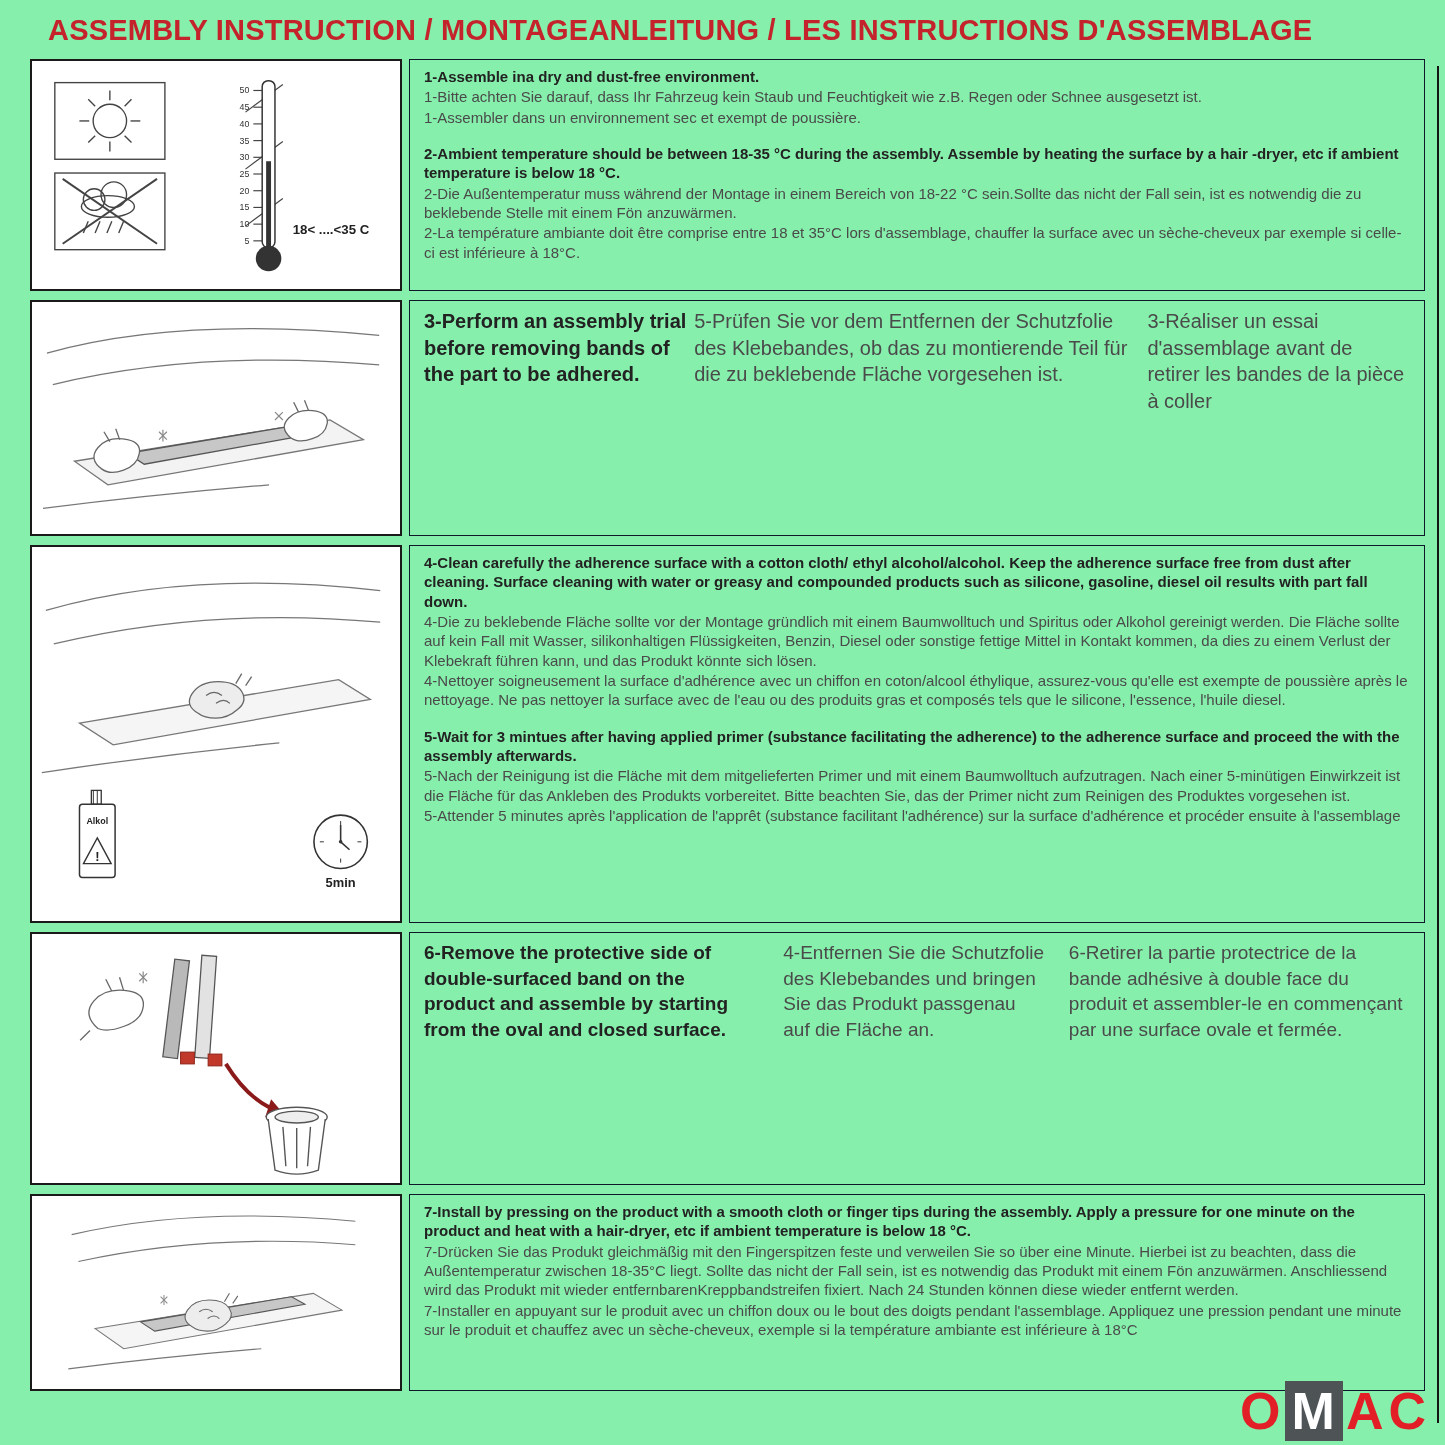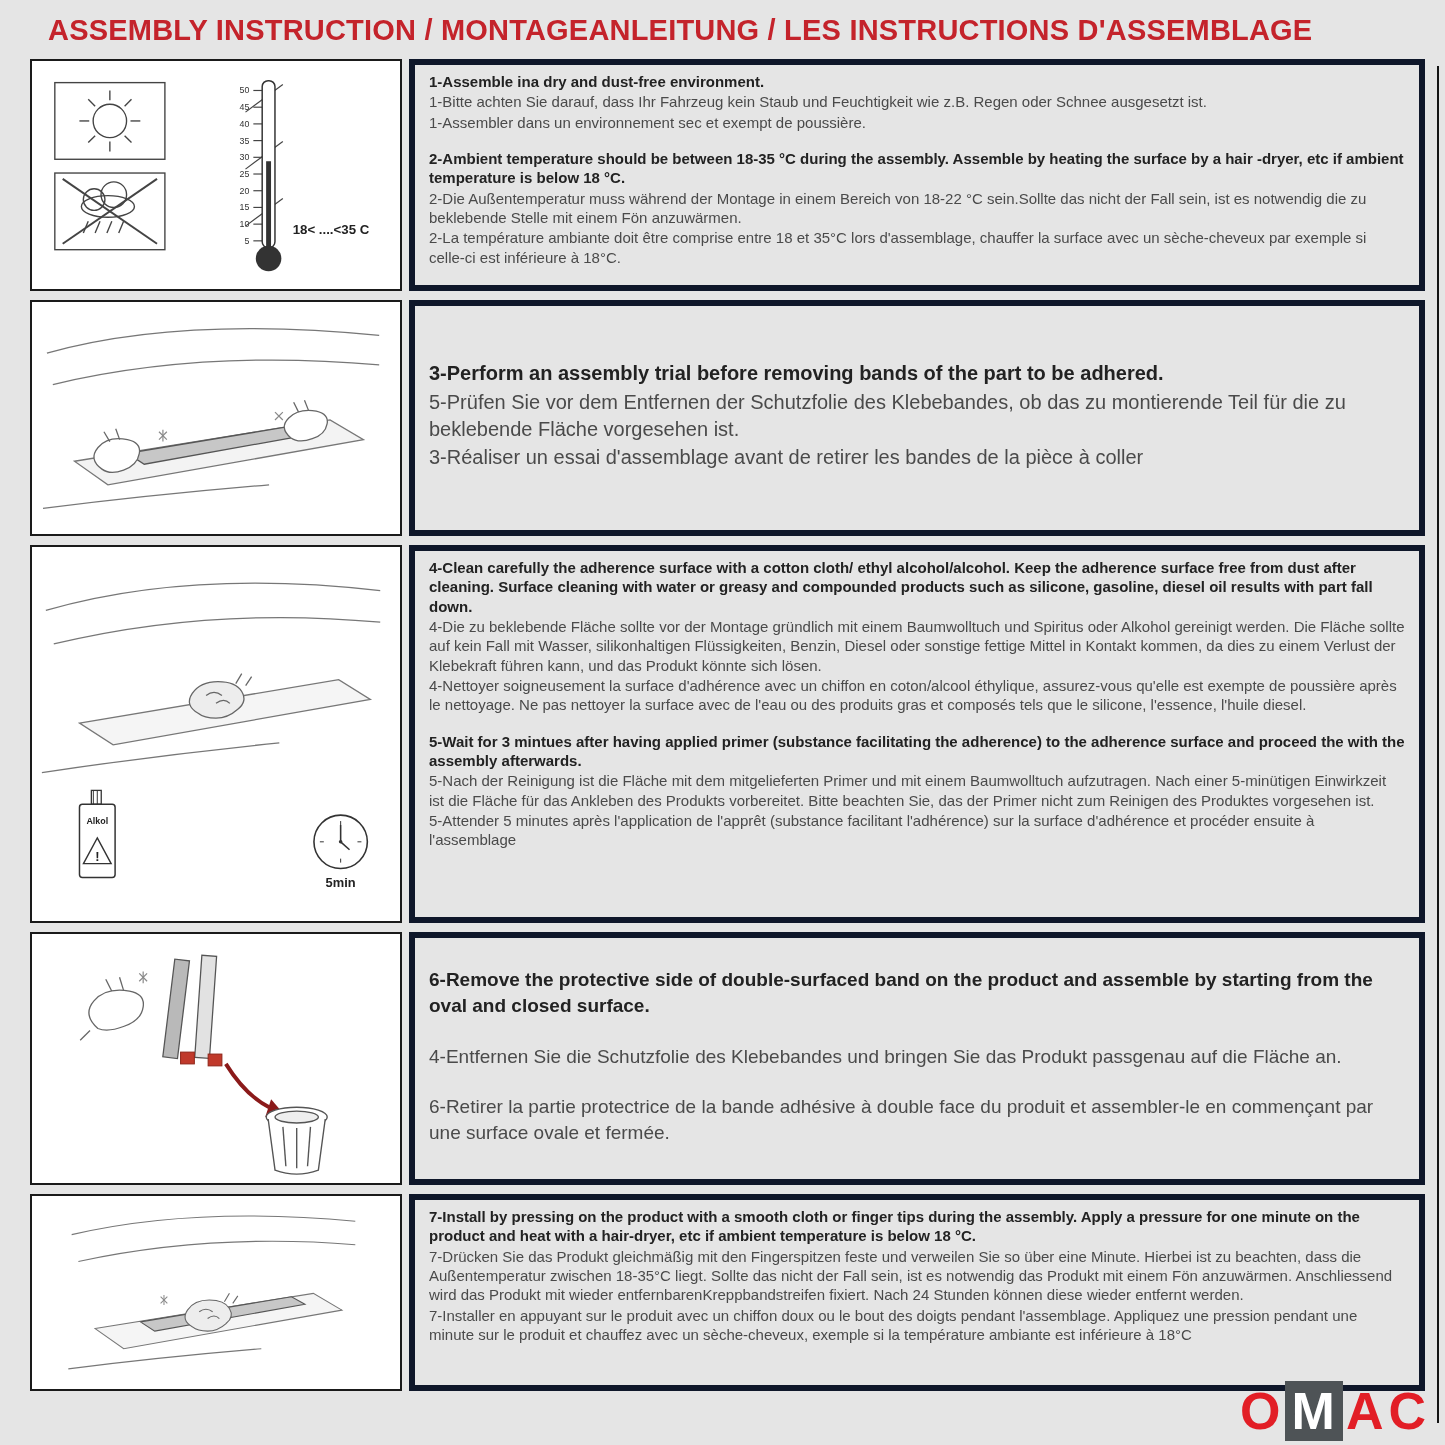--- a/index.html
+++ b/index.html
@@ -1,28 +1,28 @@
 <!DOCTYPE html>
 <html><head>
 <meta charset="utf-8">
 <style>
   html,body{margin:0;padding:0;background:#fff;}
-  .page{position:relative;width:1445px;height:1445px;background:#e5e5e5;
+  .page{position:relative;width:1445px;height:1445px;background:#86efac;
         font-family:"Liberation Sans", sans-serif;color:#3c3c3c;overflow:hidden;box-sizing:border-box;
         padding:12px 20px 0 30px;}
   .title{margin:2px 0 12px 18px;font-size:29px;font-weight:bold;color:#c4232b;letter-spacing:.2px;}
   .row{display:flex;gap:7px;margin-bottom:9px;}
   .illus{width:372px;flex:0 0 372px;border:2px solid #1a1a1a;background:#fff;box-sizing:border-box;text-align:right;}
   .illus svg{display:block;width:100%;height:100%;}
-  .txt{flex:1;border:6px solid #0f172a;box-sizing:border-box;padding:7px 14px 10px 14px;
+  .txt{flex:1;border:1px solid #0f172a;box-sizing:border-box;padding:7px 14px 10px 14px;
        font-size:15px;line-height:1.29;color:#4a4a4a;overflow:hidden;}
   .txt p{margin:0 0 1px 0;}
   .txt p.en{font-weight:bold;color:#222;}
   .txt p.gap{height:15px;}
-  .txt.center{display:flex;flex-direction:column;justify-content:center;}
+  .txt.center{display:flex;flex-direction:row;justify-content:center;}
   .txt.big{font-size:20px;line-height:1.33;}
   .txt.big p{margin-bottom:2px;}
   .txt.med{font-size:19px;line-height:1.35;gap:24px;}
   .right-rule{position:absolute;top:66px;bottom:22px;right:6px;width:2px;background:#141414;}
   .logo{position:absolute;right:16px;bottom:4px;display:flex;align-items:center;
         font-weight:900;font-size:52px;letter-spacing:1px;line-height:1;}
   .logo .ltr{color:#e21e26;padding:1px 2px;}
   .logo .ltr.m{background:#4e5356;color:#fff;padding:4px 7px;margin:0 1px;}
   svg text{font-family:"Liberation Sans", sans-serif;}
 </style>

